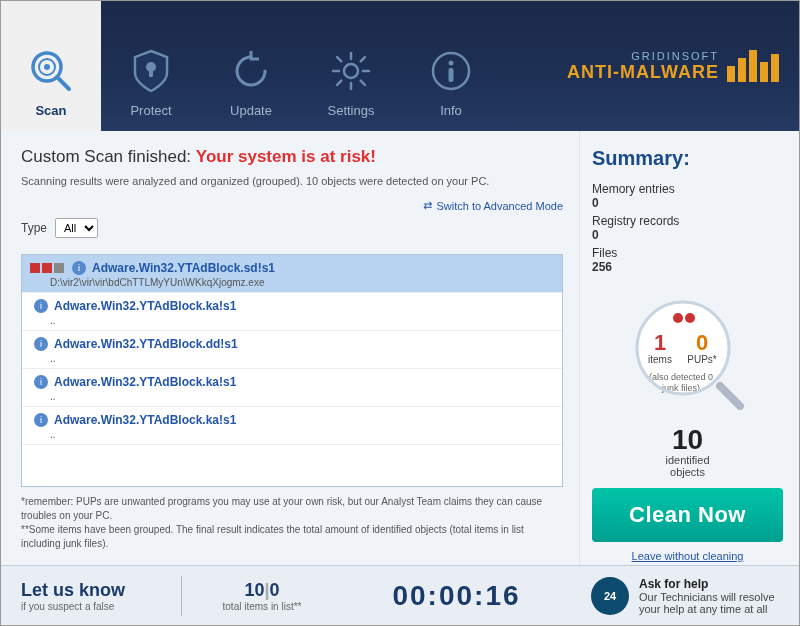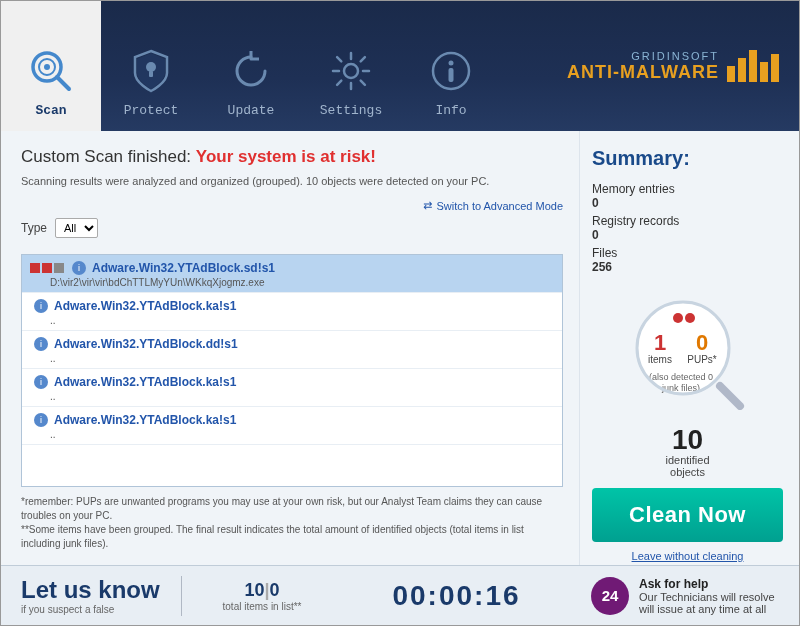--- a/index.html
+++ b/index.html
@@ -31,21 +31,20 @@
       flex-direction: column;
       align-items: center;
       justify-content: flex-end;
       padding: 8px 12px 10px;
       cursor: pointer;
       min-width: 100px;
       color: #a0b4cc;
       font-size: 14px;
       position: relative;
       border-bottom: 3px solid transparent;
-      font-family: Liberation Mono, monospace;
     }
 
     .nav-item.active {
       background: #f0f0f0;
       color: #1a2a4a;
       border-bottom: 3px solid #f0f0f0;
     }
 
     .nav-item.active .nav-icon { filter: none; }
 
@@ -332,21 +331,21 @@
       gap: 0;
     }
 
     .bottom-section {
       display: flex;
       flex-direction: column;
       min-width: 140px;
     }
 
     .bottom-section-main {
-      font-size: 24px;
+      font-size: 18px;
       font-weight: 600;
       color: #1a3a6a;
     }
 
     .bottom-section-sub {
       font-size: 10px;
       color: #666;
     }
 
     .bottom-divider {
@@ -384,27 +383,27 @@
 
     .bottom-help {
       display: flex;
       align-items: center;
       gap: 10px;
     }
 
     .help-icon {
       width: 38px;
       height: 38px;
-      background: #701a75;
+      background: #0c4a6e;
       border-radius: 50%;
       display: flex;
       align-items: center;
       justify-content: center;
       color: white;
-      font-size: 15px;
+      font-size: 11px;
       font-weight: 700;
       flex-shrink: 0;
     }
 
     .help-text { font-size: 11px; color: #444; max-width: 140px; }
 
     .help-title { font-weight: 700; font-size: 12px; color: #222; }
 
     
     .icon-scan svg, .icon-protect svg, .icon-update svg, .icon-tools svg, .icon-settings svg, .icon-info svg {
@@ -635,18 +634,18 @@
       </div>
       <div class="bottom-count-sub">total items in list**</div>
     </div>
 
     <div class="bottom-timer">00:00:16</div>
 
     <div class="bottom-help">
       <div class="help-icon">24</div>
       <div class="help-text">
         <div class="help-title">Ask for help</div>
-        <div>Our Technicians will resolve will issue at any time at all</div>
+        <div>Our Technicians will resolve your help at any time at all</div>
       </div>
     </div>
   </div>
 
 </div>
 
 </body></html>

